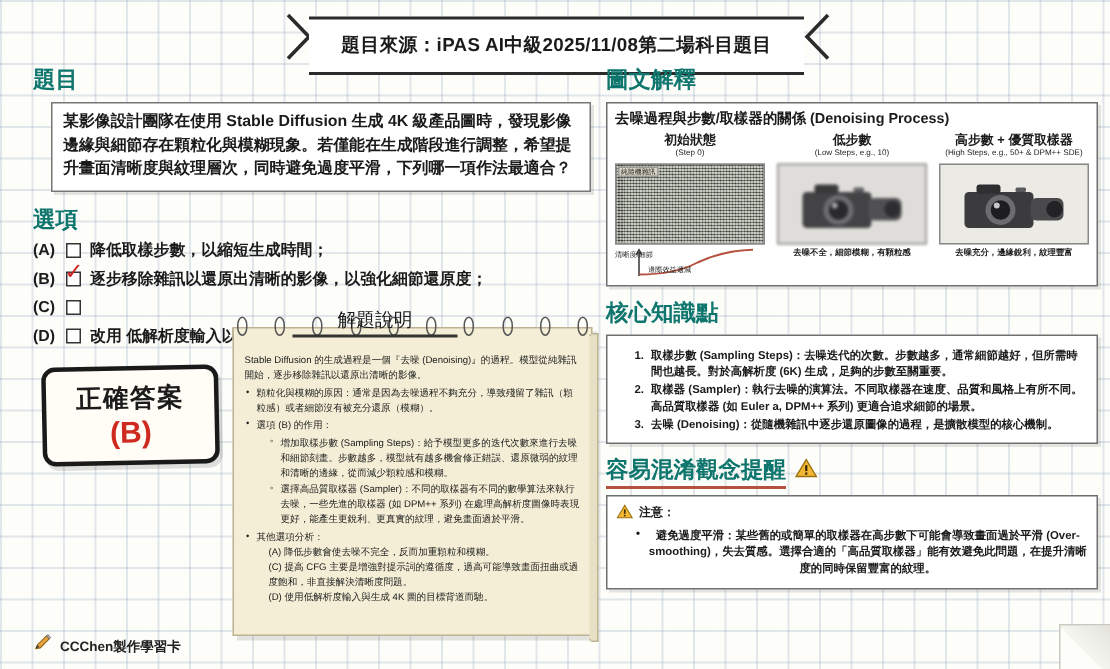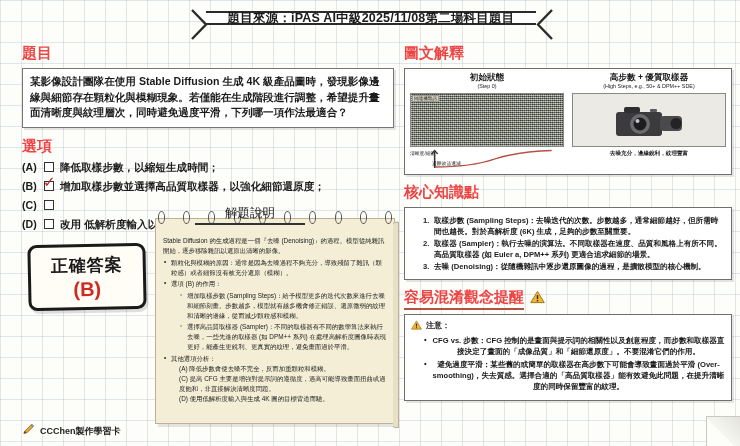--- a/index.html
+++ b/index.html
@@ -11,44 +11,44 @@
       linear-gradient(to right, rgba(150,170,190,0.28) 1px, transparent 1px),
       linear-gradient(to bottom, rgba(150,170,190,0.28) 1px, transparent 1px);
     background-size: 21px 21px;
     position: relative;
     overflow: hidden;
     color: #1b1b1b;
   }
 
   
   #header-ribbon {
-    position: absolute; left: 206px; top: 11px; width: 330px; height: 14px;
+    position: absolute; left: 206px; top: 11px; width: 330px; height: 39px;
     background: #ffffff;
     border-top: 2px solid #2b2b2b; border-bottom: 2px solid #2b2b2b;
     display: flex; align-items: center; justify-content: center;
   }
   #header-ribbon .title {
     font-size: 12.5px; font-weight: bold; letter-spacing: .2px; white-space: nowrap;
   }
   .ribbon-arrow { position: absolute; top: 9px; width: 0; height: 0; }
   .ribbon-arrow svg { display:block; }
 
   
   .sec-h {
-    font-size: 15px; font-weight: bold; color: #ef4444;
+    font-size: 15px; font-weight: bold; color: #0f766e;
     display: inline-block; padding-bottom: 1px;
   }
   .sec-h.under { border-bottom: 2.5px solid #b5523f; }
 
   
   #left-col { position: absolute; left: 22px; top: 44px; width: 372px; }
 
   #question-box {
     margin-top: 4px; border: 1.5px solid #777; background: #fff;
-    padding: 5px 7px 6px 7px; box-shadow: 2px 2px 0 rgba(0,0,0,.10);
+    padding: 5px 7px 6px 7px; box-shadow: 2px 2px 0 rgba(0,0,0,.10); margin-left: 12px;
   }
   #question-box p { font-size: 10.6px; line-height: 1.48; font-weight: bold; }
 
   #options-block { margin-top: 9px; }
   .opt-row { display: flex; align-items: flex-start; font-size: 10.6px; font-weight: bold;
              line-height: 1.5; margin-top: 3px; }
   .opt-key { width: 22px; flex: 0 0 22px; }
   .opt-cb {
     width: 10px; height: 10px; flex: 0 0 10px; border: 1.4px solid #333;
     background: #fff; margin: 2px 6px 0 0; position: relative;
@@ -187,21 +187,21 @@
 
     <div class="opt-row">
       <span class="opt-key">(A)</span>
       <span class="opt-cb"></span>
       <span class="opt-text">降低取樣步數，以縮短生成時間；</span>
     </div>
 
     <div class="opt-row">
       <span class="opt-key">(B)</span>
       <span class="opt-cb checked"></span>
-      <span class="opt-text">增加取樣步數並選擇高品質取樣器，以強化細節還原度；</span>
+      <span class="opt-text">逐步移除雜訊以還原出清晰的影像，以強化細節還原度；</span>
     </div>
 
     <div class="opt-row">
       <span class="opt-key">(C)</span>
       <span class="opt-cb"></span>
     </div>
 
     <div class="opt-row">
       <span class="opt-key">(D)</span>
       <span class="opt-cb"></span>
@@ -256,39 +256,57 @@
       </li>
     </ul>
   </div>
 </div>
 
 <div id="right-col">
 
   <div class="sec-h">圖文解釋</div>
 
   <div class="panel" id="diagram-panel">
+    <div id="diagram-title">去噪過程與步數/取樣器的關係 (Denoising Process)</div>
     <div id="diagram-cols">
 
       <div class="dcol">
         <div class="dh">初始狀態</div>
         <div class="dsub">(Step 0)</div>
         <div class="dthumb noise">
           <span class="dtag">純隨機雜訊</span>
         </div>
         <div class="curve-box">
           <svg width="100%" height="20" viewBox="0 0 100 20" preserveAspectRatio="none">
             <path d="M16 19 L16 3" stroke="#333" stroke-width="1" fill="none"></path>
             <path d="M14 5 L16 1.5 L18 5" stroke="#333" stroke-width="1" fill="none"></path>
             <path d="M16 18 Q 40 18 55 10 Q 72 2 92 1.5" stroke="#b5523f" stroke-width="1.3" fill="none"></path>
           </svg>
           <span class="curve-lab" style="left:0; top:1px;">清晰度/細節</span>
           <span class="curve-lab" style="left:22px; top:11px;">邊際效益遞減</span>
         </div>
       </div>
 
+      <div class="dcol">
+        <div class="dh">低步數</div>
+        <div class="dsub">(Low Steps, e.g., 10)</div>
+        <div class="dthumb cam-wrap blurry">
+          <svg width="78" height="44" viewBox="0 0 78 44">
+            <rect x="6" y="14" width="46" height="24" rx="3" fill="#3b3b3d"></rect>
+            <rect x="14" y="9" width="16" height="6" rx="2" fill="#2f2f31"></rect>
+            <circle cx="30" cy="26" r="10" fill="#6b6b70"></circle>
+            <circle cx="30" cy="26" r="6.5" fill="#1d1d20"></circle>
+            <circle cx="27.5" cy="23" r="2" fill="#a9a9b0"></circle>
+            <rect x="50" y="18" width="22" height="15" rx="4" fill="#4a4a4d"></rect>
+            <circle cx="66" cy="25.5" r="5.5" fill="#232326"></circle>
+            <rect x="40" y="11" width="7" height="3" rx="1" fill="#5a5a5e"></rect>
+          </svg>
+        </div>
+        <div class="dcap">去噪不全，細節模糊，有顆粒感</div>
+      </div>
 
       <div class="dcol">
         <div class="dh">高步數 + 優質取樣器</div>
         <div class="dsub">(High Steps, e.g., 50+ &amp; DPM++ SDE)</div>
         <div class="dthumb cam-wrap">
           <svg width="78" height="44" viewBox="0 0 78 44">
             <rect x="6" y="14" width="46" height="24" rx="3" fill="#3b3b3d"></rect>
             <rect x="14" y="9" width="16" height="6" rx="2" fill="#2f2f31"></rect>
             <circle cx="30" cy="26" r="10" fill="#6b6b70"></circle>
             <circle cx="30" cy="26" r="6.5" fill="#1d1d20"></circle>
@@ -330,21 +348,20 @@
       <span>
         <svg width="11" height="10" viewBox="0 0 16 14">
             <path d="M8 1 L15.2 13 L0.8 13 Z" fill="#f2b733" stroke="#9a7212" stroke-width="1"></path>
             <rect x="7.2" y="5" width="1.6" height="4.2" fill="#3a2c05"></rect>
             <rect x="7.2" y="10.2" width="1.6" height="1.5" fill="#3a2c05"></rect>
           </svg>
       </span>
       <span>注意：</span>
     </div>
     <ul>
-      <li>CFG vs. 步數：CFG 控制的是畫面與提示詞的相關性以及創意程度，而步數和取樣器直接決定了畫面的「成像品質」和「細節還原度」。不要混淆它們的作用。</li>
       <li>避免過度平滑：某些舊的或簡單的取樣器在高步數下可能會導致畫面過於平滑 (Over-smoothing)，失去質感。選擇合適的「高品質取樣器」能有效避免此問題，在提升清晰度的同時保留豐富的紋理。</li>
     </ul>
   </div>
 
 </div>
 
 <div id="footer">
   <span>
     <svg width="13" height="13" viewBox="0 0 14 14">
         <path d="M2 11.2 L3.1 8.6 L9.6 2.1 L11.7 4.2 L5.2 10.7 Z" fill="#e8a33d" stroke="#8a6318" stroke-width=".8"></path>

